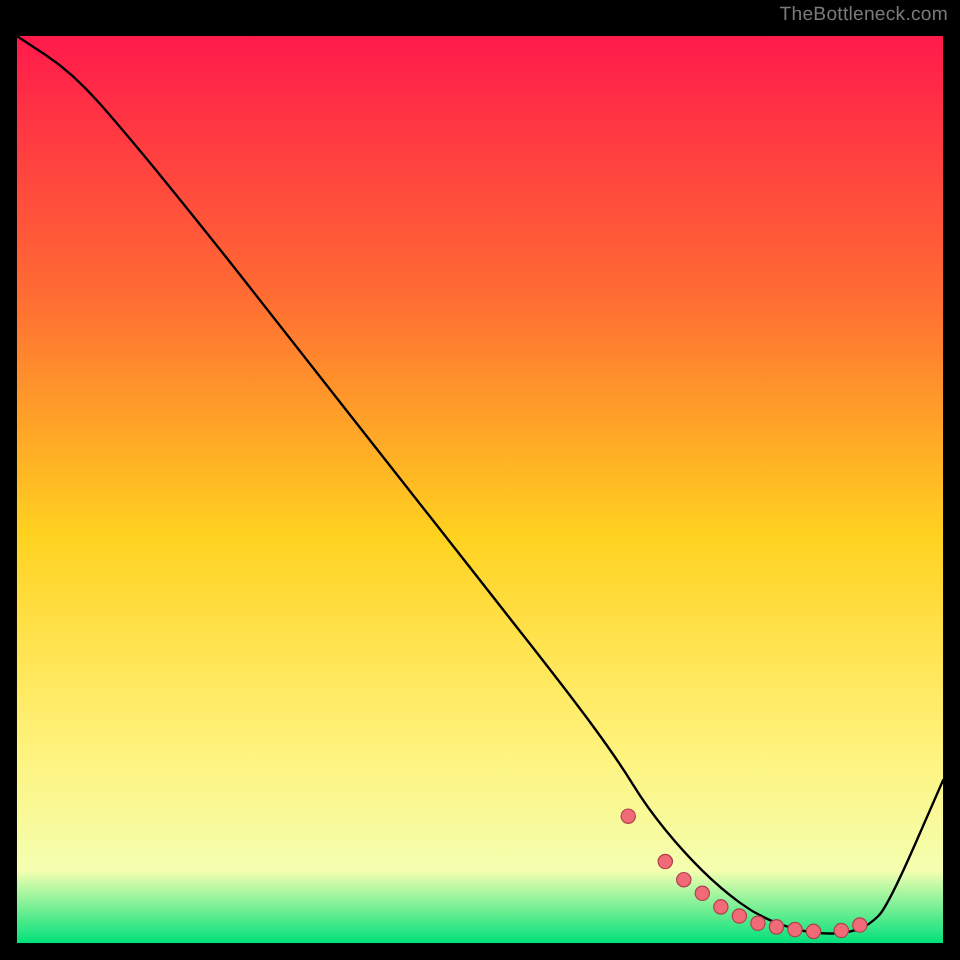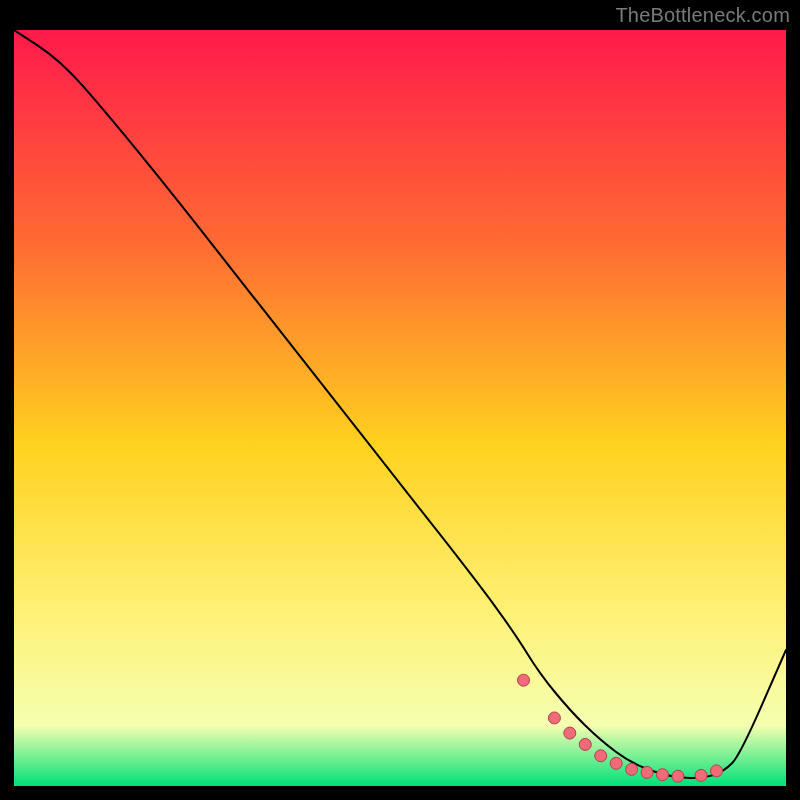--- a/index.html
+++ b/index.html
@@ -15,21 +15,21 @@
     width: 800px;
     height: 800px;
     background: #000;
   }
   .attribution {
     position: absolute;
     top: 4px;
     right: 10px;
     color: #7a7a7a;
     font-family: Arial, Helvetica, sans-serif;
-    font-size: 20px;
+    font-size: 16px;
     letter-spacing: 0.2px;
     z-index: 5;
   }
   svg.chart {
     position: absolute;
     left: 14px;
     top: 30px;
     width: 772px;
     height: 756px;
     display: block;

